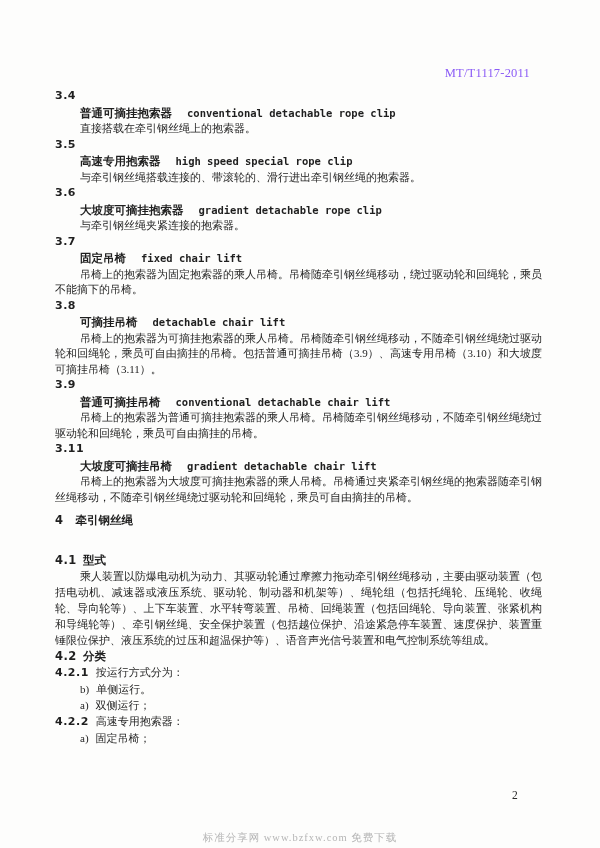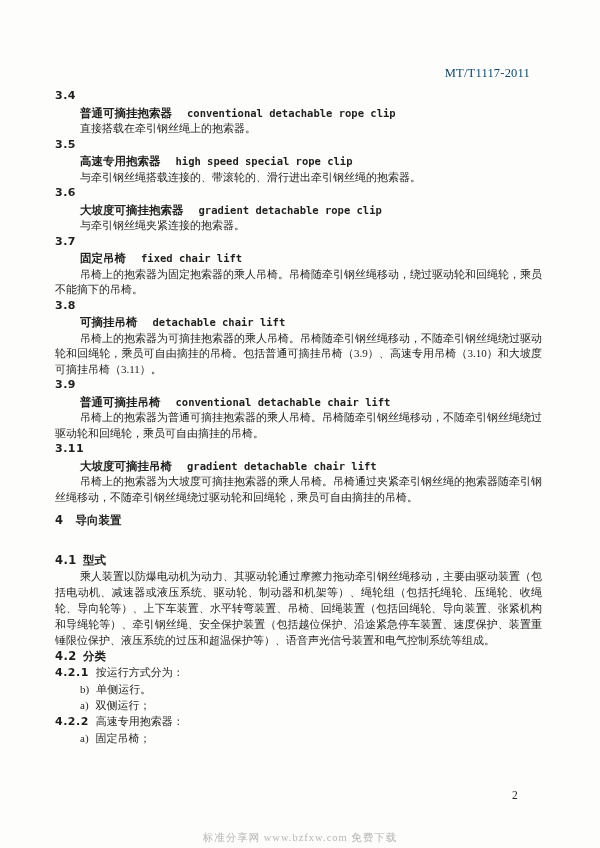--- a/index.html
+++ b/index.html
@@ -15,21 +15,21 @@
     color: #1f1f1f;
     overflow: hidden;
   }
   .header-std {
     position: absolute;
     top: 66px;
     right: 70px;
     font-family: "Liberation Serif", serif;
     font-size: 12.5px;
     letter-spacing: 0.2px;
-    color: #0c4a6e;
+    color: #8b5cf6;
   }
   .content {
     position: absolute;
     top: 88px;
     left: 55px;
     width: 487px;
   }
   
   .def-num {
     font-family: "DejaVu Sans", sans-serif;
@@ -197,21 +197,21 @@
     <section>
       <div class="def-num">3.11</div>
       <div class="def-term">
         <span class="zh">大坡度可摘挂吊椅</span>
         <span class="en">gradient detachable chair lift</span>
       </div>
       <p class="def-body">吊椅上的抱索器为大坡度可摘挂抱索器的乘人吊椅。吊椅通过夹紧牵引钢丝绳的抱索器随牵引钢丝绳移动，不随牵引钢丝绳绕过驱动轮和回绳轮，乘员可自由摘挂的吊椅。</p>
     </section>
 
     <div class="h1">
-      <span class="num">4</span><span class="title">导向装置</span>
+      <span class="num">4</span><span class="title">牵引钢丝绳</span>
     </div>
 
     <div class="h2 gap-top">
       <span class="num">4.1</span><span class="title">型式</span>
     </div>
     <p class="body-par">乘人装置以防爆电动机为动力、其驱动轮通过摩擦力拖动牵引钢丝绳移动，主要由驱动装置（包括电动机、减速器或液压系统、驱动轮、制动器和机架等）、绳轮组（包括托绳轮、压绳轮、收绳轮、导向轮等）、上下车装置、水平转弯装置、吊椅、回绳装置（包括回绳轮、导向装置、张紧机构和导绳轮等）、牵引钢丝绳、安全保护装置（包括越位保护、沿途紧急停车装置、速度保护、装置重锤限位保护、液压系统的过压和超温保护等）、语音声光信号装置和电气控制系统等组成。</p>
 
     <div class="h2">
       <span class="num">4.2</span><span class="title">分类</span>
     </div>

